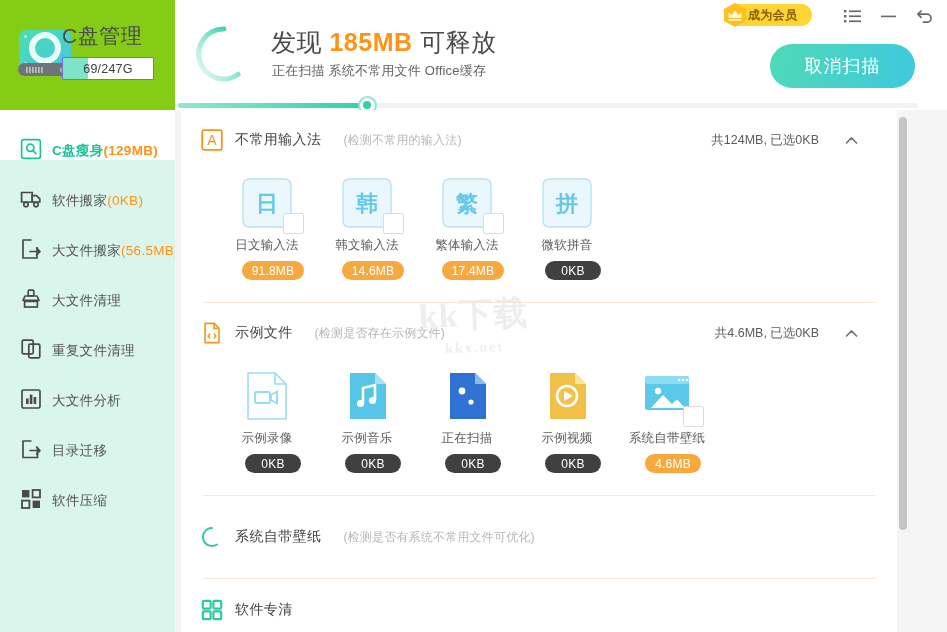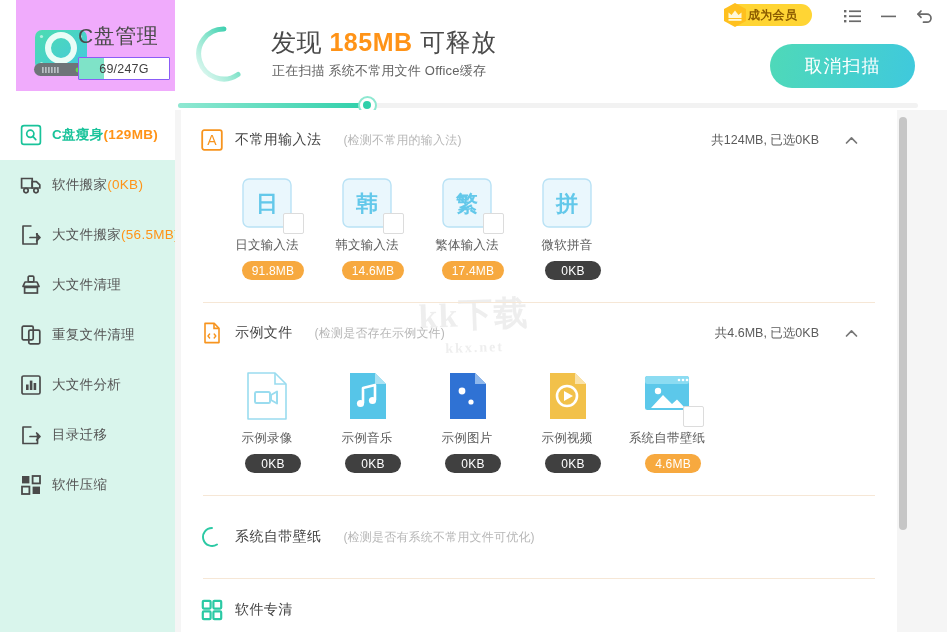--- a/index.html
+++ b/index.html
@@ -8,22 +8,22 @@
     overflow: hidden;
     font-family: "Liberation Sans", "DejaVu Sans", sans-serif;
     background: #ffffff;
     -webkit-font-smoothing: antialiased;
   }
   #app { position: relative; width: 947px; height: 632px; background:#ffffff; }
 
   
   .header { position:absolute; left:0; top:0; width:947px; height:110px; background:#ffffff; }
   .hdr-left {
-    position:absolute; left:16px; top:0; width:175px; height:91px;
-    background:#f0abfc;
+    position:absolute; left:0; top:0; width:175px; height:110px;
+    background:#84cc16;
   }
   .disk-icon { position:absolute; left:14px; top:22px; width:62px; height:62px; }
   .title-block { position:absolute; left:62px; top:22px; }
   .app-title {
     font-size:21px; color:#4b4b4b; letter-spacing:0.5px; white-space:nowrap;
   }
   .cap-bar {
     margin-top:7px; width:92px; height:23px; border:1px solid #8b5cf6;
     position:relative; background:#ffffff; border-radius:1px; overflow:hidden;
   }
@@ -90,21 +90,21 @@
     color:#ffffff; font-size:18px; display:flex; align-items:center;
     justify-content:center; cursor:pointer; letter-spacing:1px;
   }
 
   
   .sidebar {
     position:absolute; left:0; top:110px; width:175px; bottom:0;
     background:#d9f5ec;
   }
   .side-item {
-    position:relative; height:50px; display:flex; align-items:center;
+    position:relative; height:50px; display:flex; align-items:flex-end;
     padding-left:20px; cursor:pointer;
   }
   .side-item.active { background:#ffffff; }
   .side-icon { width:22px; height:22px; flex:0 0 22px; margin-right:10px; display:block; }
   .side-label { font-size:13.5px; color:#555555; letter-spacing:0.3px; white-space:nowrap; }
   .side-item.active .side-label { color:#19c39a; font-weight:bold; }
   .side-label .sz { color:#ff9317; }
   .side-item.active .side-label .sz { color:#ff9317; font-weight:bold; }
 
   
@@ -465,21 +465,21 @@
 
             <div class="tile">
               <div class="tile-art">
                 <svg width="50" height="50" viewBox="0 0 50 50">
                   <path d="M8 2 H33 L44 13 V48 H8 Z" fill="#2f72d4"></path>
                   <path d="M33 2 L44 13 H33 Z" fill="#8fb8ec"></path>
                   <circle cx="20" cy="20" r="3.4" fill="#ffffff"></circle>
                   <circle cx="29" cy="31" r="2.6" fill="#ffffff"></circle>
                 </svg>
               </div>
-              <div class="tile-name">示例图片</div>
+              <div class="tile-name">正在扫描</div>
               <div class="tile-size sz-green">0KB</div>
             </div>
 
             <div class="tile">
               <div class="tile-art">
                 <svg width="50" height="50" viewBox="0 0 50 50">
                   <path d="M8 2 H33 L44 13 V48 H8 Z" fill="#f2c14a"></path>
                   <path d="M33 2 L44 13 H33 Z" fill="#fae2a8"></path>
                   <circle cx="25" cy="25" r="10" fill="none" stroke="#ffffff" stroke-width="2.6"></circle>
                   <path d="M22 20 L31 25 L22 30 Z" fill="#ffffff"></path>

